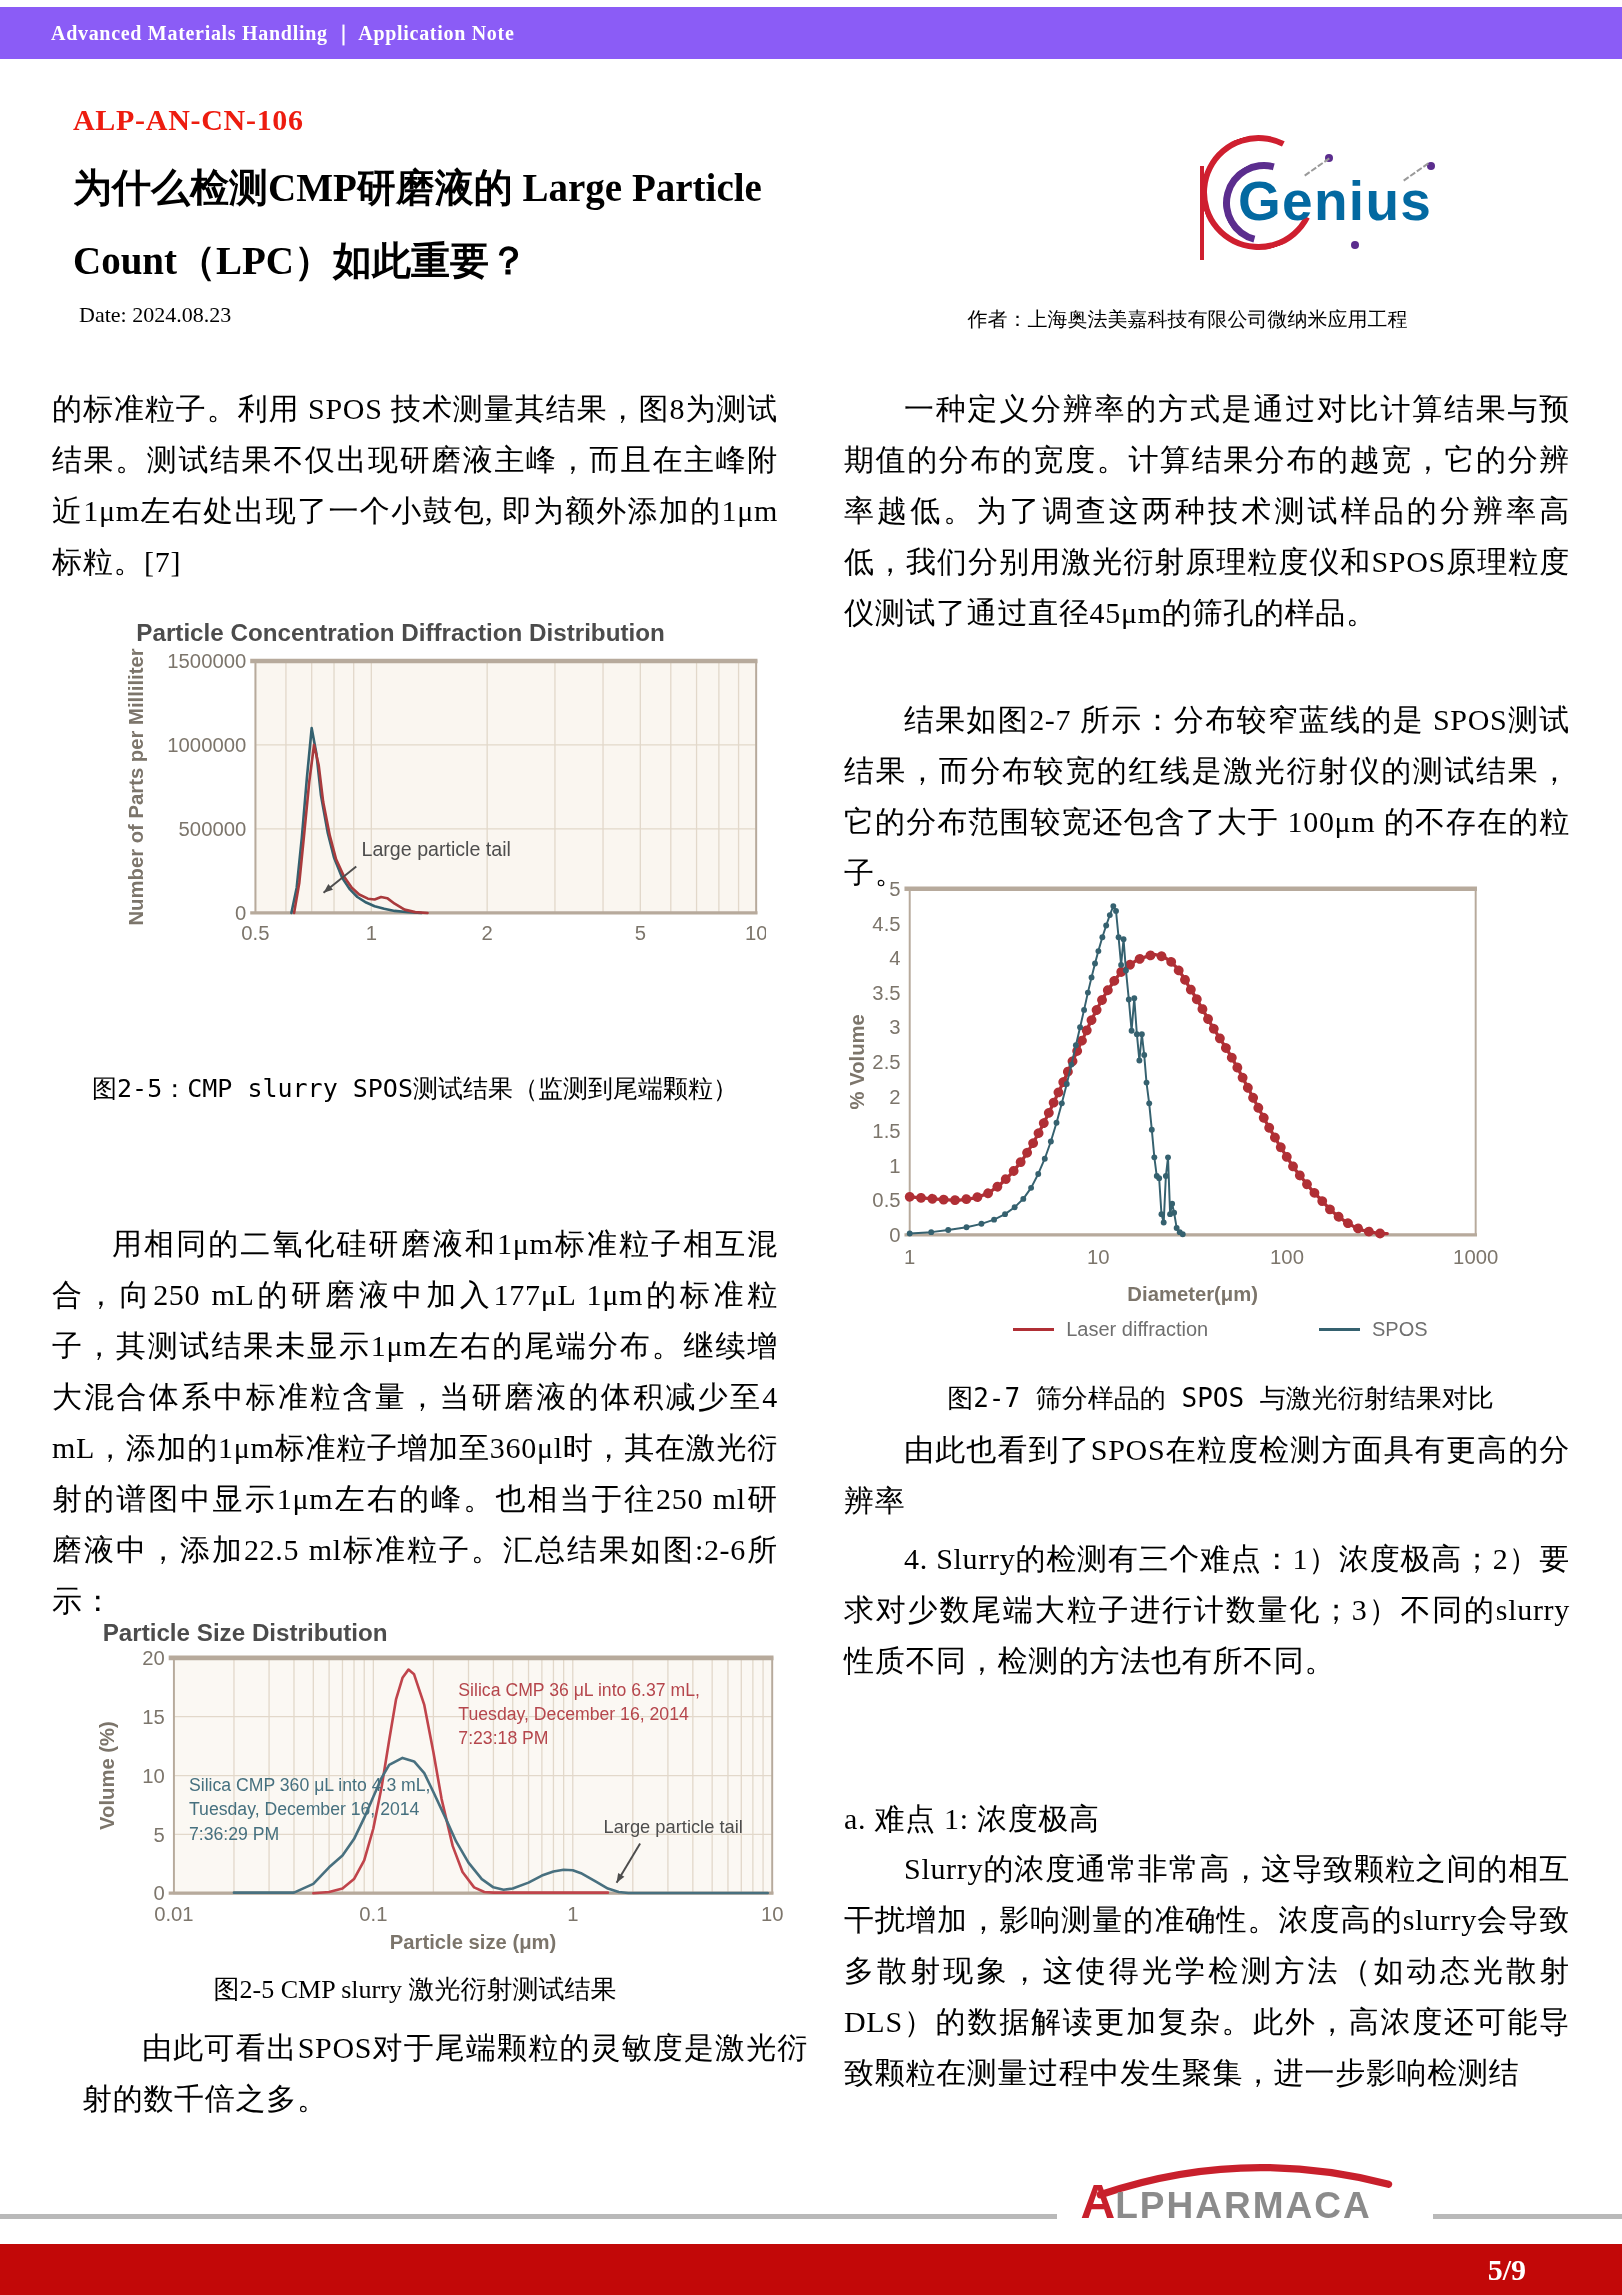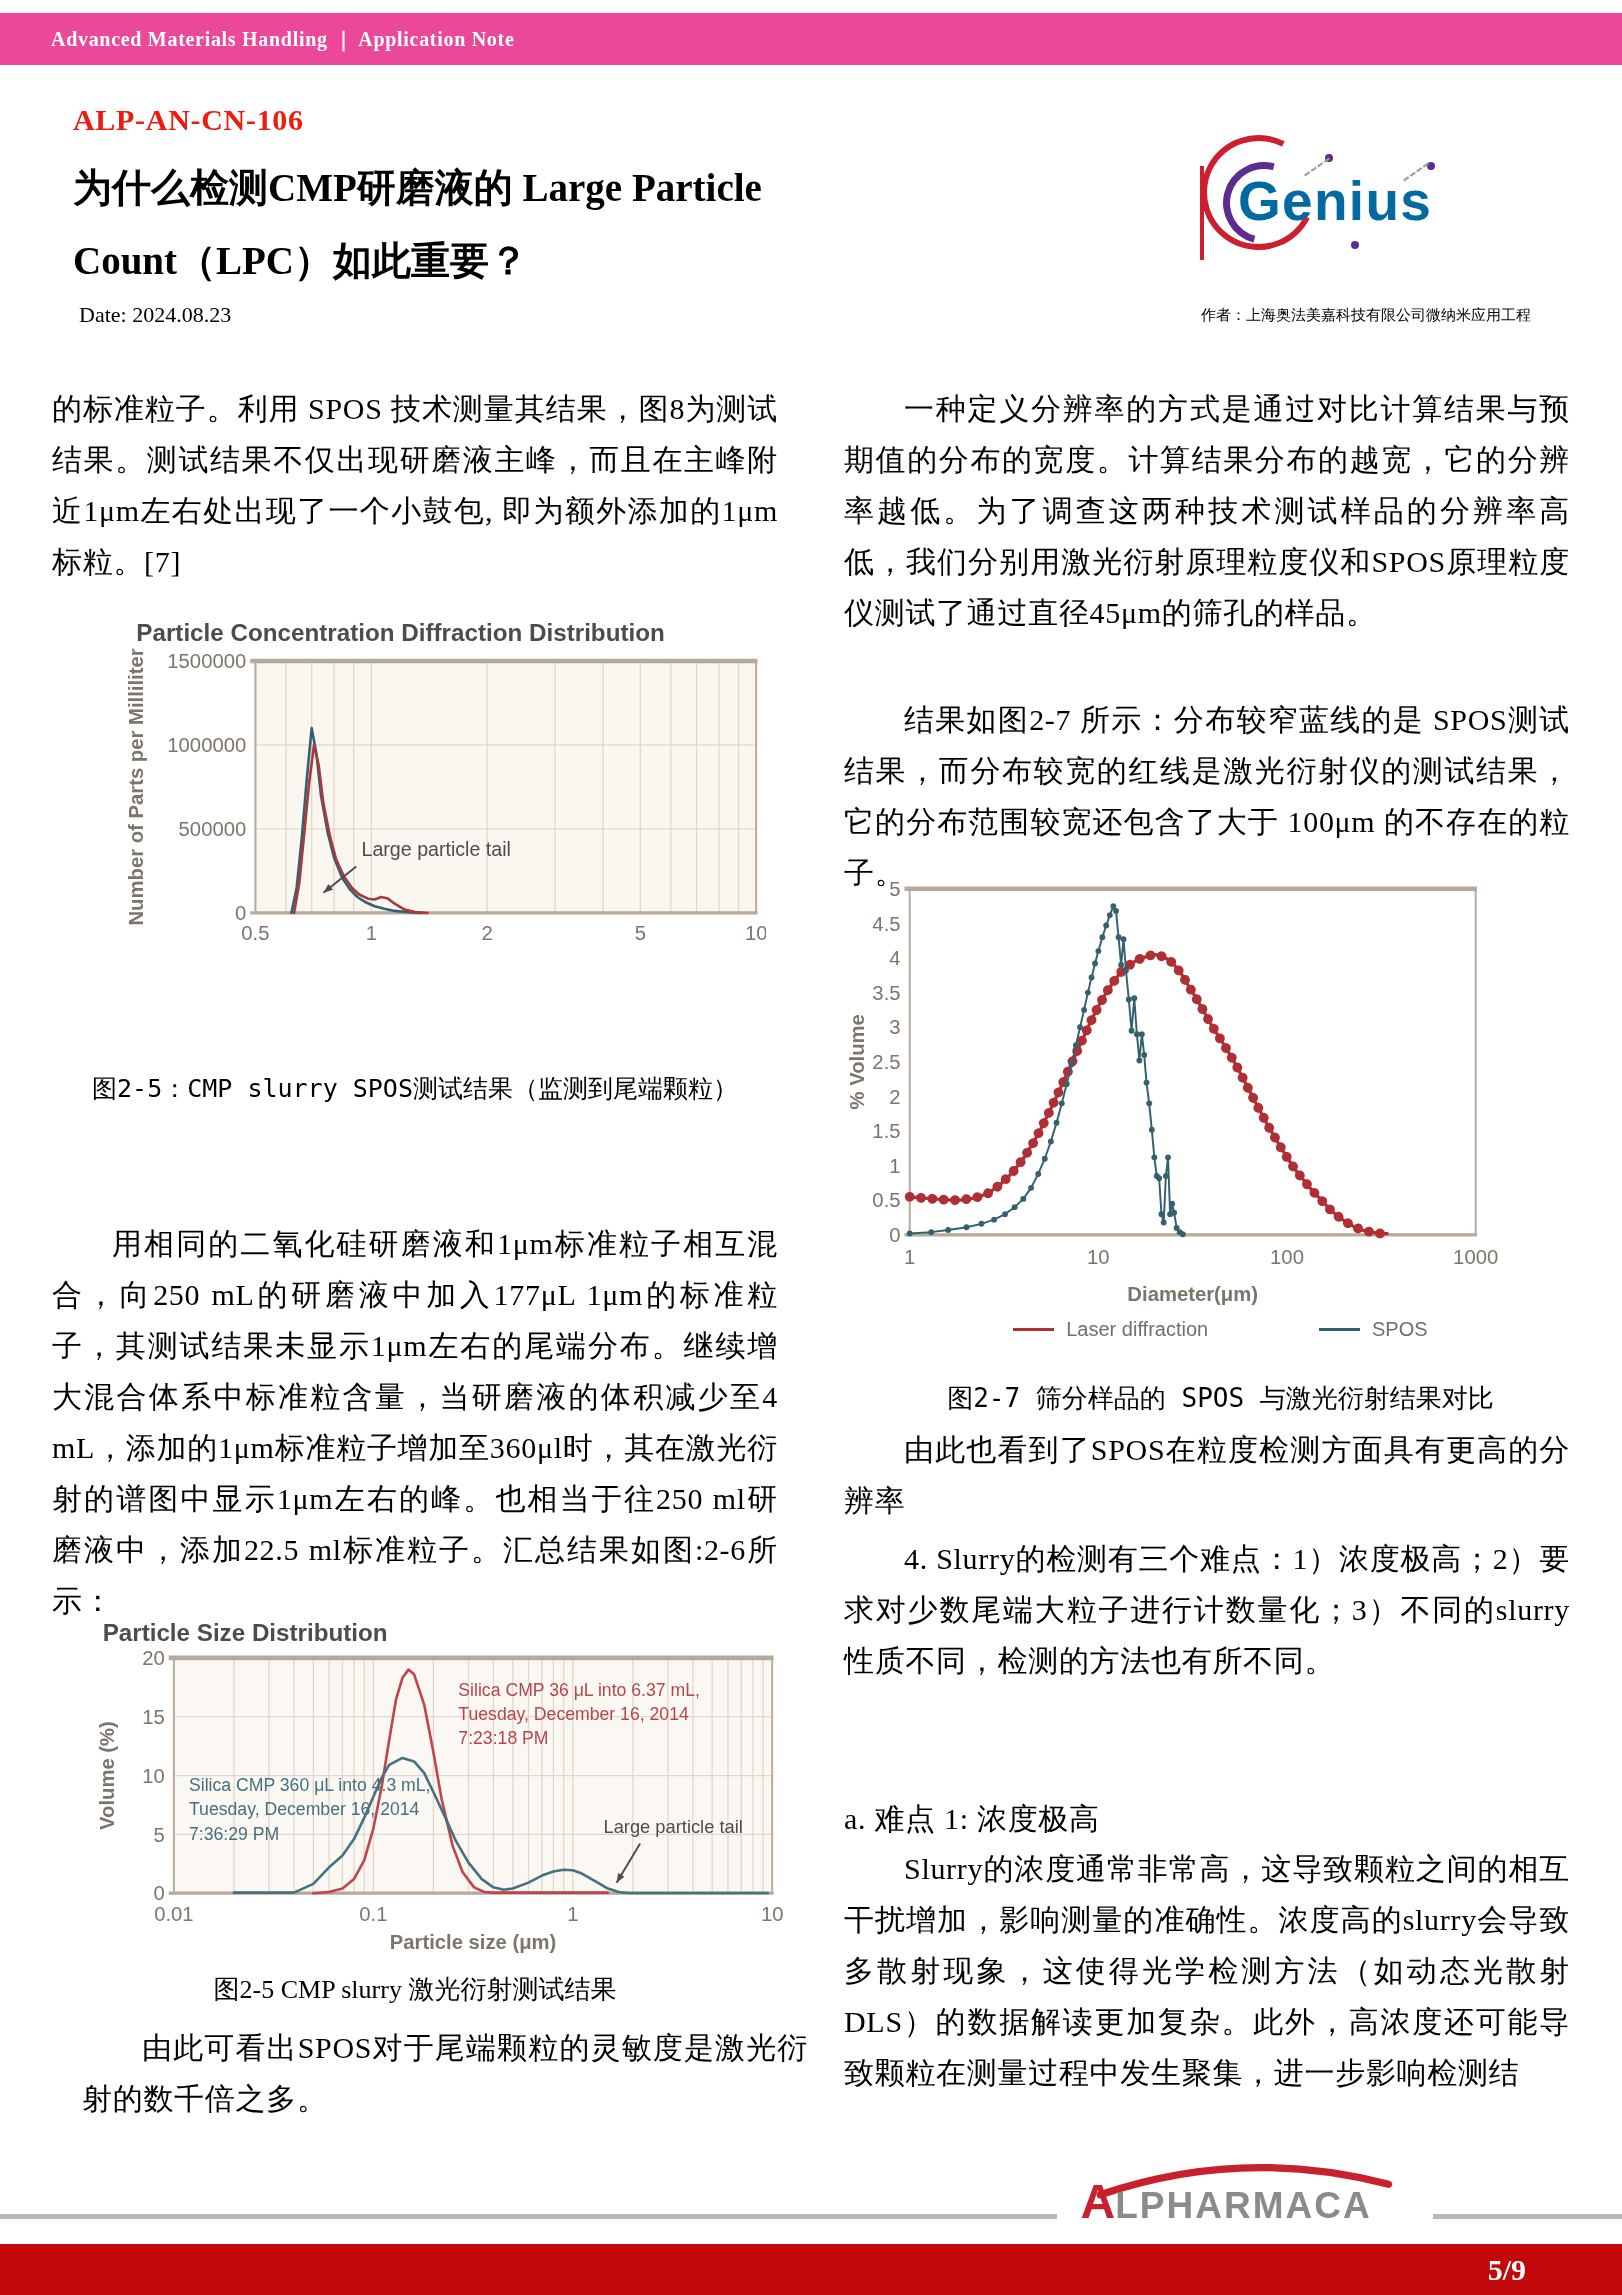--- a/index.html
+++ b/index.html
@@ -1,33 +1,33 @@
 <!DOCTYPE html>
 <html style="font-size:10.5px"><head>
 <meta charset="utf-8">
 <style>
   html,body{margin:0;padding:0;}
   body{width:1623px;height:2295px;position:relative;background:#ffffff;
        font-family:"Liberation Serif","DejaVu Serif",serif;color:#000;overflow:hidden;}
   .abs{position:absolute;}
   
-  .topbar{left:0;top:13px;width:1623px;height:52px;background:#ec4899;}
+  .topbar{left:0;top:7px;width:1623px;height:52px;background:#8b5cf6;}
   .topbar-label{position:absolute;left:51px;top:0;height:52px;line-height:52px;
        color:#fff;font-size:20px;font-weight:700;letter-spacing:0.7px;}
   .bottombar{left:0;top:2244px;width:1623px;height:57px;background:#c20808;}
   .pagenum{position:absolute;right:97px;top:0;height:51px;line-height:51px;
        color:#fff;font-size:30px;font-weight:700;}
   .footrule{left:0;top:2214px;width:1623px;height:4.6px;background:#b9b9b9;}
   
   .doc-code{left:73px;top:103px;font-size:30px;font-weight:700;color:#ed1c0f;letter-spacing:0.7px;}
   .doc-title{left:73px;top:151px;width:772px;font-size:39px;font-weight:700;
        line-height:73px;color:#000;}
   .doc-date{left:79px;top:302px;font-size:22px;}
   .doc-author{left:844px;top:306px;width:726px;padding-right:39px;box-sizing:border-box;
-       text-align:right;font-size:15px;}
+       text-align:center;font-size:20px;}
   
   .para{width:726px;font-size:30px;line-height:51px;text-align:justify;letter-spacing:0.7px;}
   .indent{text-indent:2em;}
   .bold{font-weight:400;}
   .caption{text-align:center;font-size:26px;line-height:59px;font-weight:500;}
   .mono{font-family:"DejaVu Sans Mono","Liberation Mono",monospace;font-size:25px;}
   
   svg text{font-family:"Liberation Sans","DejaVu Sans",sans-serif;}
   .tick{font-size:31px;fill:#7c756b;}
   .ctitle{font-size:37px;font-weight:600;fill:#4c4c4c;}

